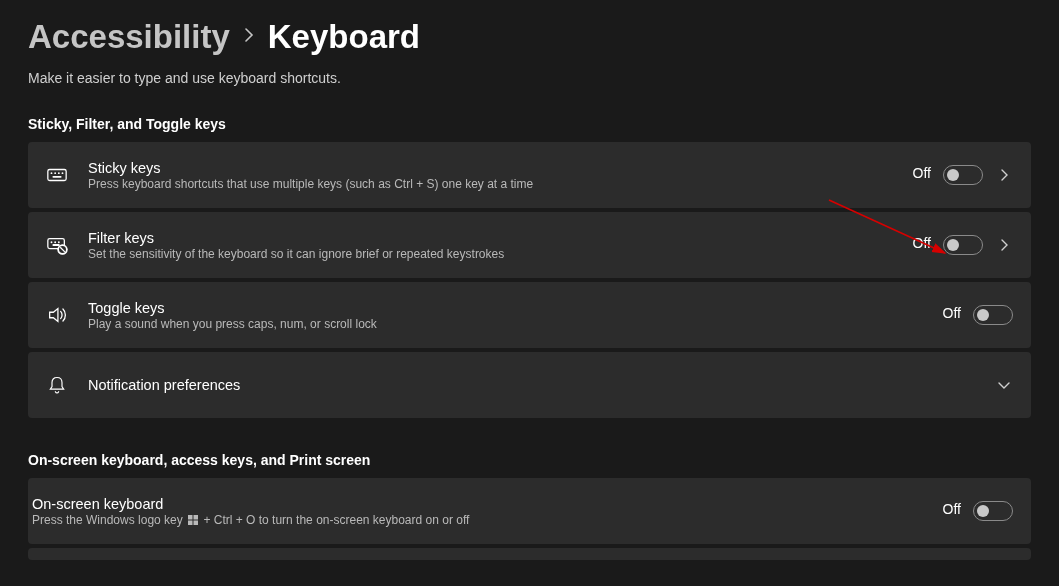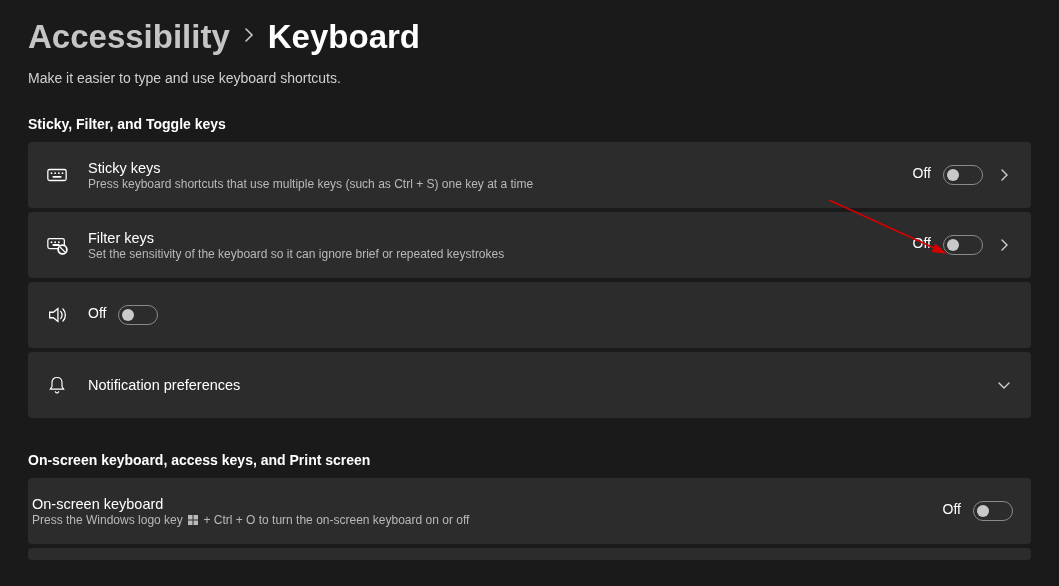--- a/index.html
+++ b/index.html
@@ -188,20 +188,24 @@
   </div>
 </div>
 
 <div class="card">
   <div class="icon-slot">
     <svg width="22" height="22" viewBox="0 0 24 24" stroke="currentColor" stroke-width="1.4" fill="none" stroke-linecap="round">
       <path d="M4 9 L4 15 L8 15 L13 19 L13 5 L8 9 Z"></path>
       <path d="M16 8 C18 10 18 14 16 16"></path>
       <path d="M18.5 5.5 C22 9 22 15 18.5 18.5"></path>
     </svg>
+  </div>
+  <div class="body">
+    <div class="title">Toggle keys</div>
+    <div class="desc">Play a sound when you press caps, num, or scroll lock</div>
   </div>
   <div class="controls">
     <span class="state-label">Off</span>
     <div class="toggle">
         <div class="knob"></div>
       </div>
   </div>
 </div>
 
 <div class="card">

